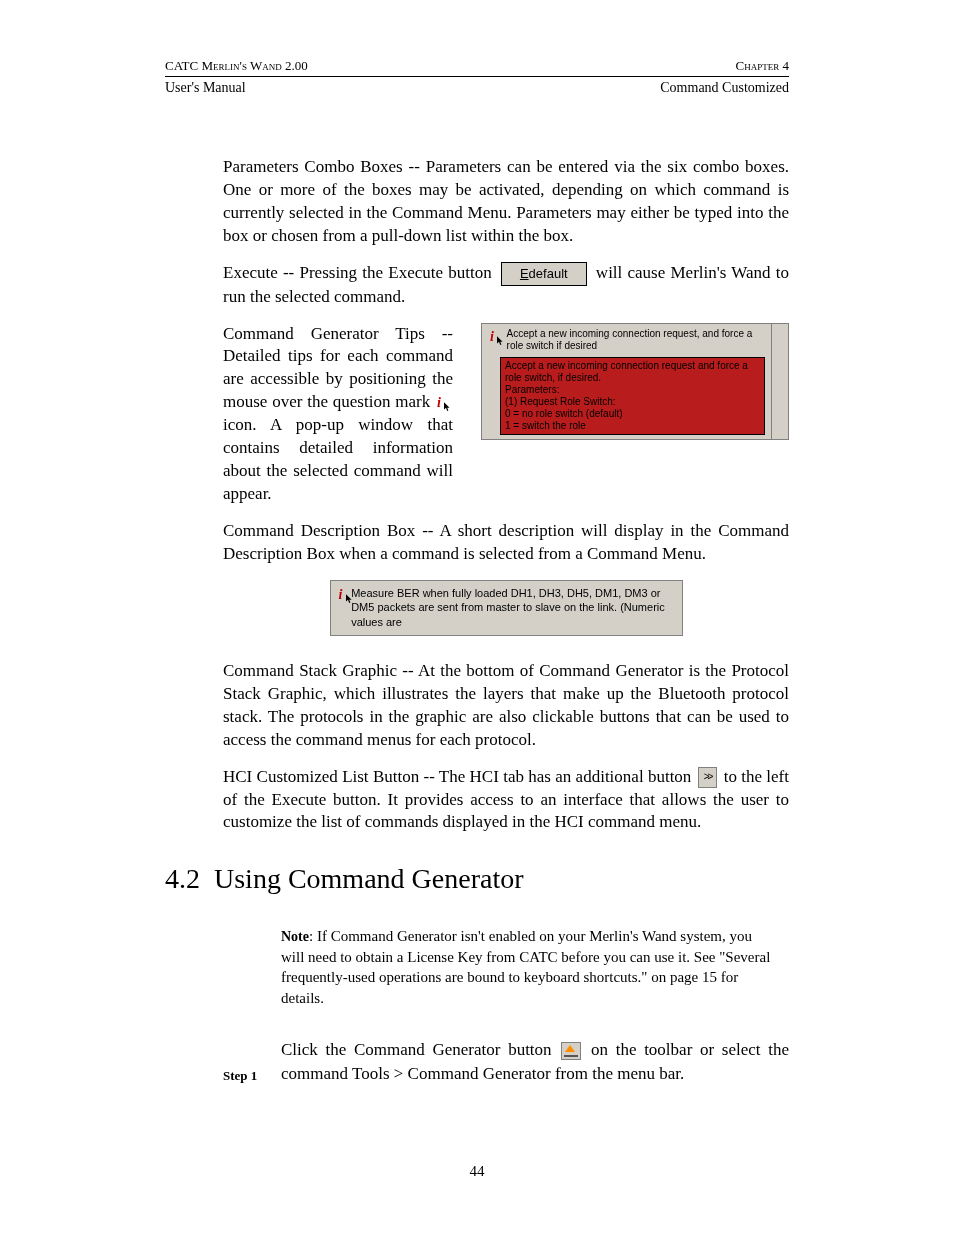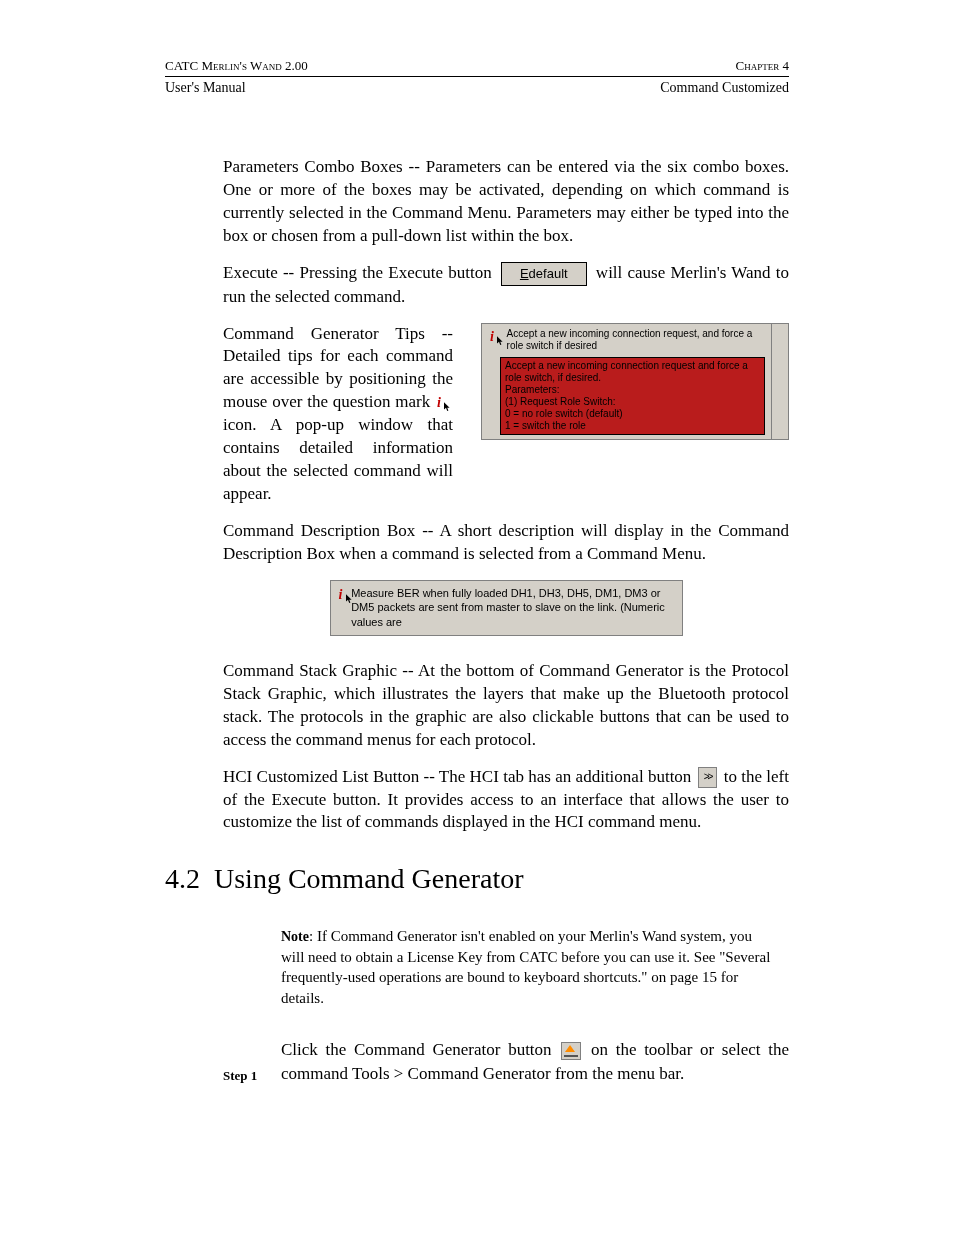--- a/index.html
+++ b/index.html
@@ -251,13 +251,14 @@
 
     <div class="step-row">
       <div class="step-label">Step 1</div>
       <div class="step-body">
         <span>Click the Command Generator button </span><span class="cg-btn"></span><span> on the toolbar or select the command </span><span class="bold">Tools &gt; Command Generator</span><span> from the menu bar.</span>
       </div>
     </div>
 
   </div>
 
+  <div class="pagenum">44</div>
 </div>
 
 </body></html>

